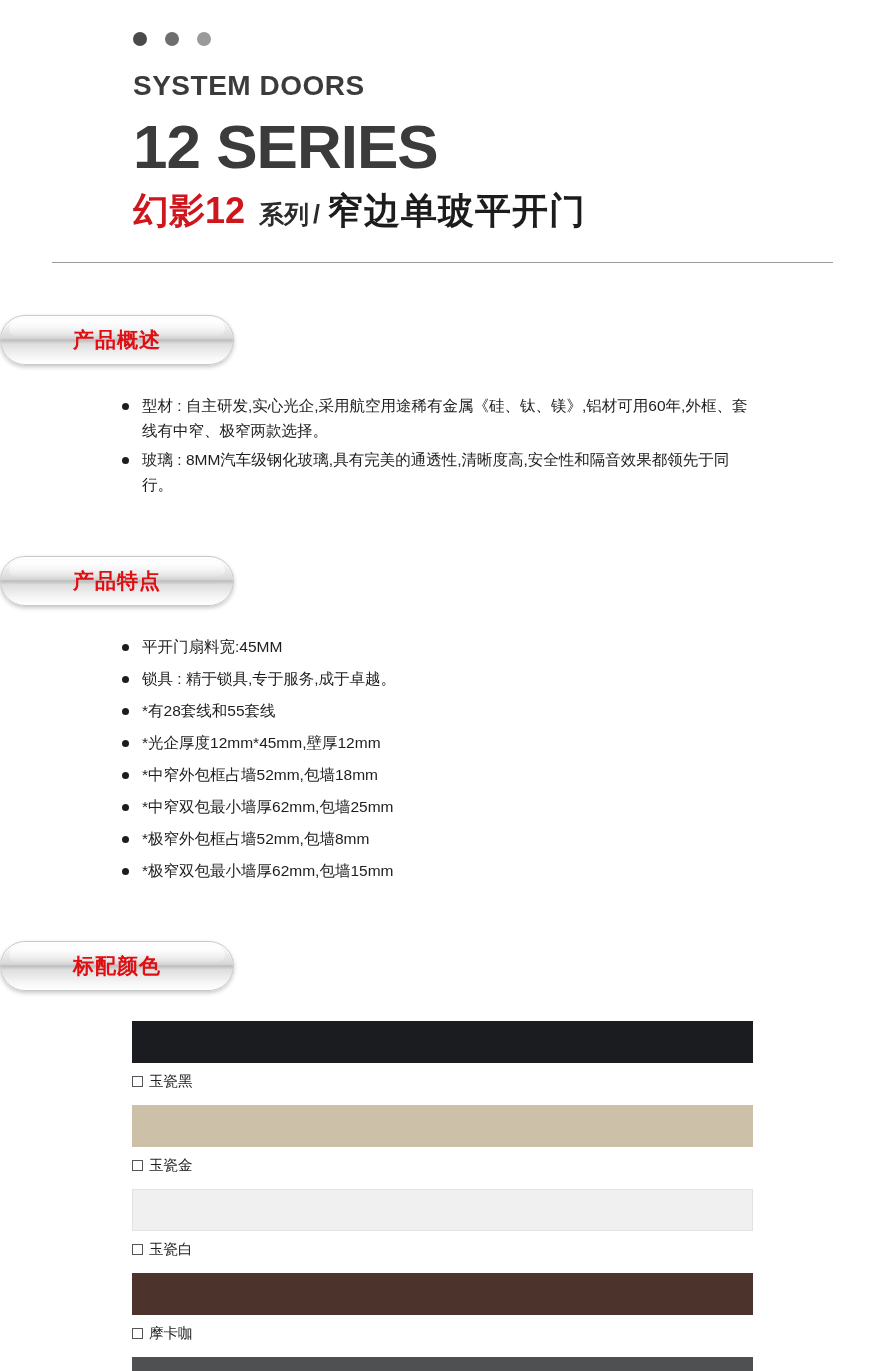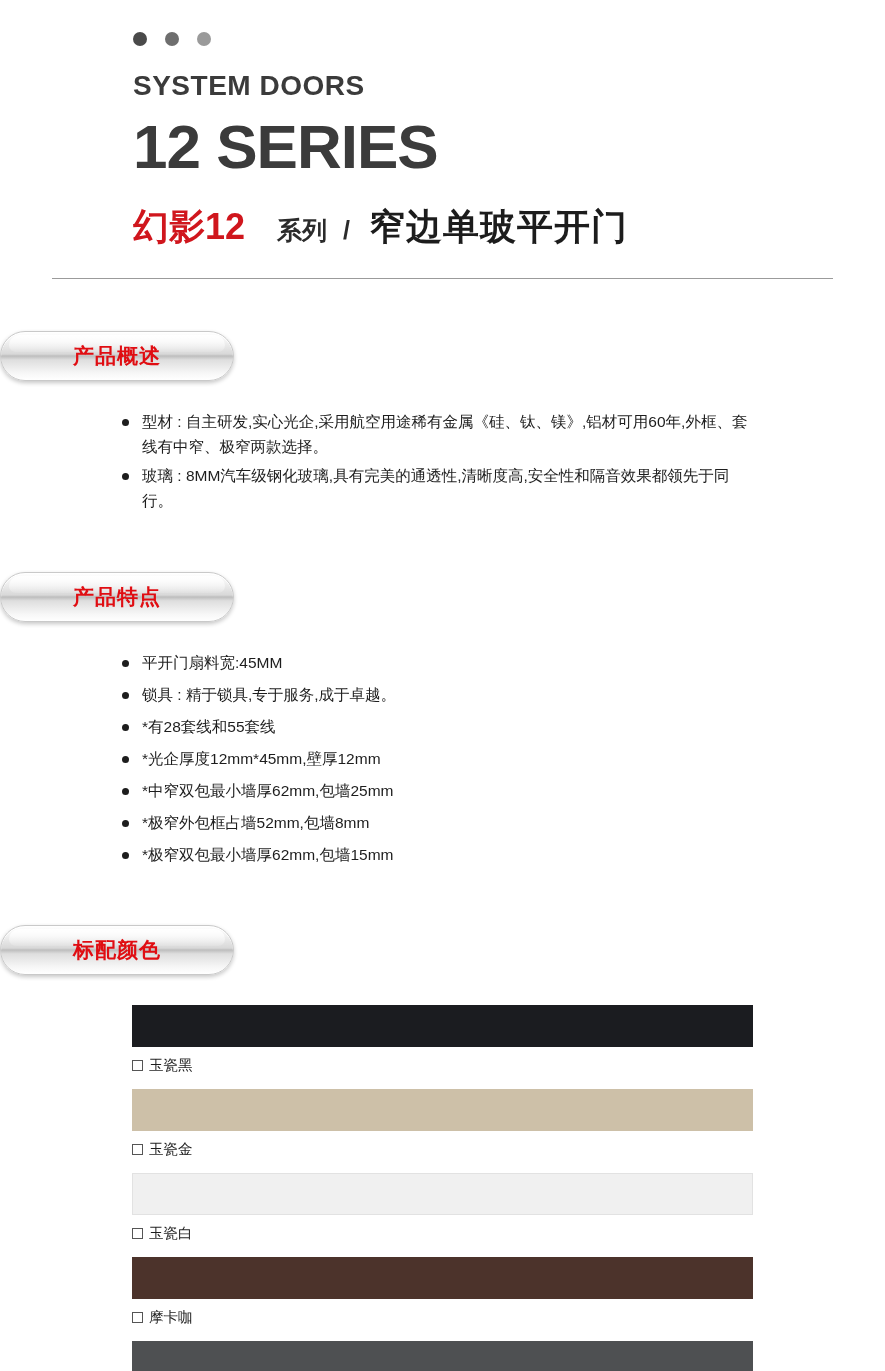--- a/index.html
+++ b/index.html
@@ -48,39 +48,39 @@
     color: #3b3b3b;
     line-height: 1;
     margin-bottom: 14px;
   }
   .bigtitle {
     font-size: 62px;
     font-weight: bold;
     letter-spacing: -1px;
     color: #3b3b3b;
     line-height: 1.05;
-    margin-bottom: 24px;
+    margin-bottom: 8px;
   }
   .cn-title-row {
     display: flex;
     align-items: baseline;
-    gap: 12px;
+    gap: 0px;
     margin-top: 8px;
   }
   .cn-red {
     font-size: 36px;
     font-weight: bold;
     color: #d0161d;
     letter-spacing: 0px;
   }
   .cn-series {
     font-size: 25px;
     font-weight: bold;
     color: #2b2b2b;
-    margin-left: 20px;
+    margin-left: 14px;
   }
   .cn-slash {
     font-size: 25px;
     font-weight: bold;
     color: #2b2b2b;
     margin: 0 7px 0 4px;
   }
   .cn-main {
     font-size: 36px;
     font-weight: bold;
@@ -246,20 +246,24 @@
       <div class="li">
         <span class="bullet"></span>
         <span class="li-text">*有28套线和55套线</span>
       </div>
       <div class="li">
         <span class="bullet"></span>
         <span class="li-text">*光企厚度12mm*45mm,壁厚12mm</span>
       </div>
       <div class="li">
         <span class="bullet"></span>
+        <span class="li-text">*中窄外包框占墙52mm,包墙18mm</span>
+      </div>
+      <div class="li">
+        <span class="bullet"></span>
         <span class="li-text">*中窄双包最小墙厚62mm,包墙25mm</span>
       </div>
       <div class="li">
         <span class="bullet"></span>
         <span class="li-text">*极窄外包框占墙52mm,包墙8mm</span>
       </div>
       <div class="li">
         <span class="bullet"></span>
         <span class="li-text">*极窄双包最小墙厚62mm,包墙15mm</span>
       </div>

